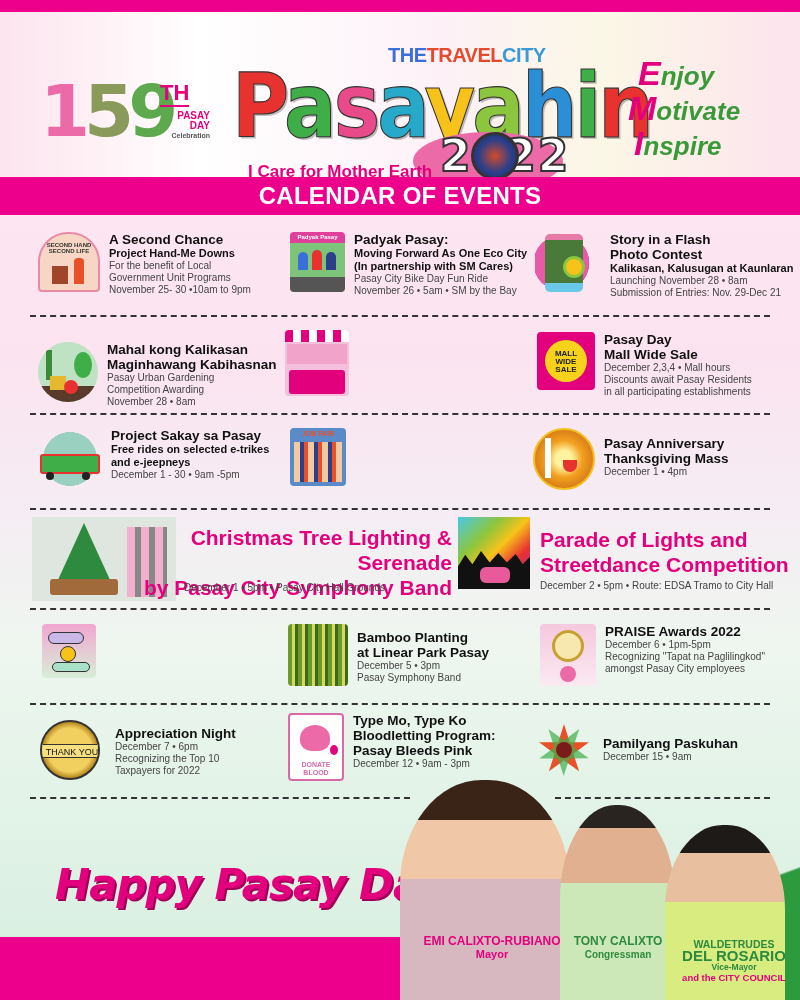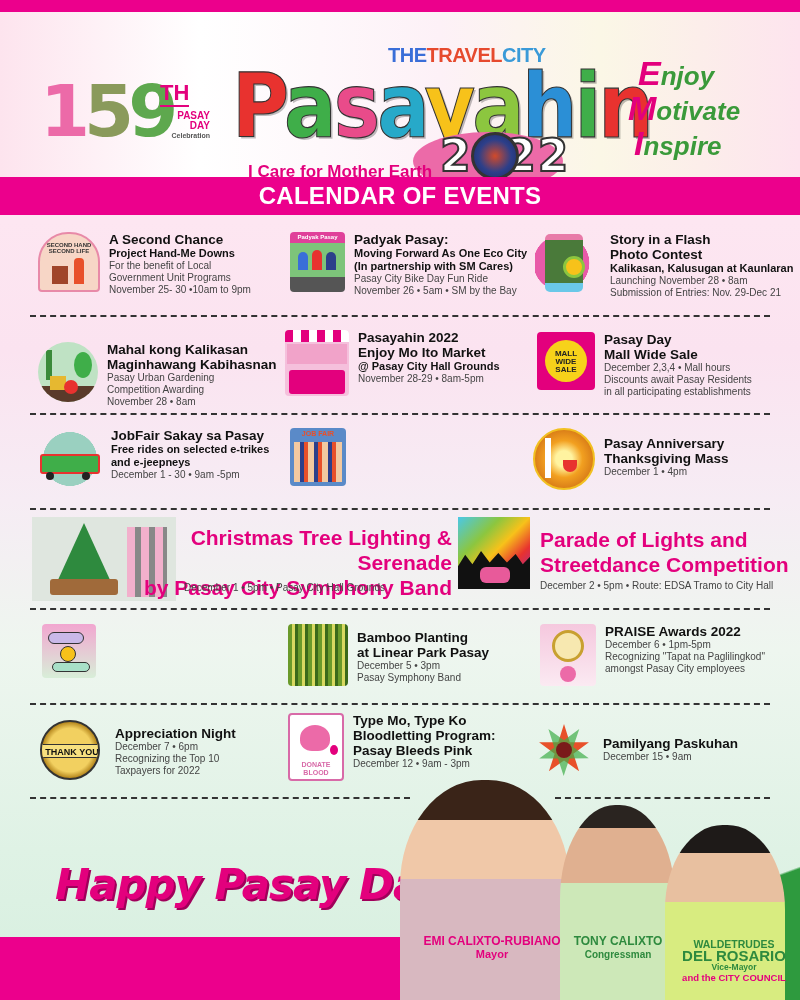--- a/index.html
+++ b/index.html
@@ -165,26 +165,20 @@
     <div class="ln">November 28 • 8am</div>
   </div>
 </div>
 
 <div class="ev" style="left:285px;top:330px;width:250px">
   <div class="thumb" style="background:#f5c0dc;width:64px;height:66px;">
     <div style="position:absolute;top:0;left:0;width:100%;height:12px;background:repeating-linear-gradient(90deg,#e3007d 0 8px,#fff 8px 16px)"></div>
     <div style="position:absolute;top:14px;left:2px;width:60px;height:20px;background:#f1a3c9"></div>
     <div style="position:absolute;bottom:2px;left:4px;width:56px;height:24px;background:#e3007d;border-radius:3px"></div>
   </div>
-  <div class="txt">
-    <div class="t1">Pasayahin 2022</div>
-    <div class="t1">Enjoy Mo Ito Market</div>
-    <div class="t2">@ Pasay City Hall Grounds</div>
-    <div class="ln">November 28-29 • 8am-5pm</div>
-  </div>
 </div>
 
 <div class="ev" style="left:537px;top:332px;width:263px">
   <div class="thumb" style="background:#e3007d;width:58px;height:58px;">
     <div style="position:absolute;left:8px;top:8px;width:42px;height:42px;border-radius:50%;background:#f7d21a"></div>
     <div style="position:absolute;left:10px;top:18px;width:38px;font-size:8px;line-height:8px;font-weight:900;color:#222;text-align:center">MALL WIDE SALE</div>
   </div>
   <div class="txt">
     <div class="t1">Pasay Day</div>
     <div class="t1">Mall Wide Sale</div>
@@ -196,21 +190,21 @@
 
 <div class="dash" style="left:30px;top:413px;width:740px"></div>
 
 <div class="ev" style="left:38px;top:428px;width:245px">
   <div class="thumb" style="background:radial-gradient(circle at 50% 50%,#9ad0c0 0 60%,transparent 61%);width:64px;height:62px;">
     <div style="position:absolute;left:2px;top:26px;width:60px;height:20px;background:#3fae49;border-radius:3px;border:2px solid #e8322f"></div>
     <div style="position:absolute;left:8px;top:44px;width:8px;height:8px;border-radius:50%;background:#222"></div>
     <div style="position:absolute;left:44px;top:44px;width:8px;height:8px;border-radius:50%;background:#222"></div>
   </div>
   <div class="txt">
-    <div class="t1">JobFair Sakay sa Pasay</div>
+    <div class="t1">Project Sakay sa Pasay</div>
     <div class="t2">Free rides on selected e-trikes</div>
     <div class="t2">and e-jeepneys</div>
     <div class="ln">December 1 - 30 • 9am -5pm</div>
   </div>
 </div>
 
 <div class="ev" style="left:290px;top:428px;width:250px">
   <div class="thumb" style="background:#5a8ac8;width:56px;height:58px;">
     <div style="position:absolute;top:2px;left:0;width:100%;text-align:center;font-size:7px;font-weight:700;color:#e8502a">JOB FAIR</div>
     <div style="position:absolute;top:14px;left:4px;width:48px;height:40px;background:repeating-linear-gradient(90deg,#f2c9a0 0 6px,#2c3f8a 6px 10px,#e8502a 10px 14px)"></div>
@@ -286,21 +280,21 @@
     <div class="ln">December 6 • 1pm-5pm</div>
     <div class="ln">Recognizing "Tapat na Paglilingkod"</div>
     <div class="ln">amongst Pasay City employees</div>
   </div>
 </div>
 
 <div class="dash" style="left:30px;top:703px;width:740px"></div>
 
 <div class="ev" style="left:40px;top:720px;width:240px">
   <div class="thumb" style="width:60px;height:60px;border-radius:50%;background:radial-gradient(circle,#f2d060 0 55%,#b88a20 70%,#6a4a10 100%);border:2px solid #333;">
-    <div style="position:absolute;left:-4px;top:22px;width:68px;height:14px;background:#f7e080;border-top:1px solid #333;border-bottom:1px solid #333;font-size:9px;font-weight:700;text-align:center;line-height:14px;color:#111">THANK YOU</div>
+    <div style="position:absolute;left:-4px;top:22px;width:68px;height:14px;background:#f7e080;border-top:1px solid #333;border-bottom:1px solid #333;font-size:9px;font-weight:400;text-align:center;line-height:14px;color:#111">THANK YOU</div>
   </div>
   <div class="txt" style="padding-top:6px;padding-left:6px">
     <div class="t1">Appreciation Night</div>
     <div class="ln">December 7 • 6pm</div>
     <div class="ln">Recognizing the Top 10</div>
     <div class="ln">Taxpayers for 2022</div>
   </div>
 </div>
 
 <div class="ev" style="left:288px;top:713px;width:250px">

